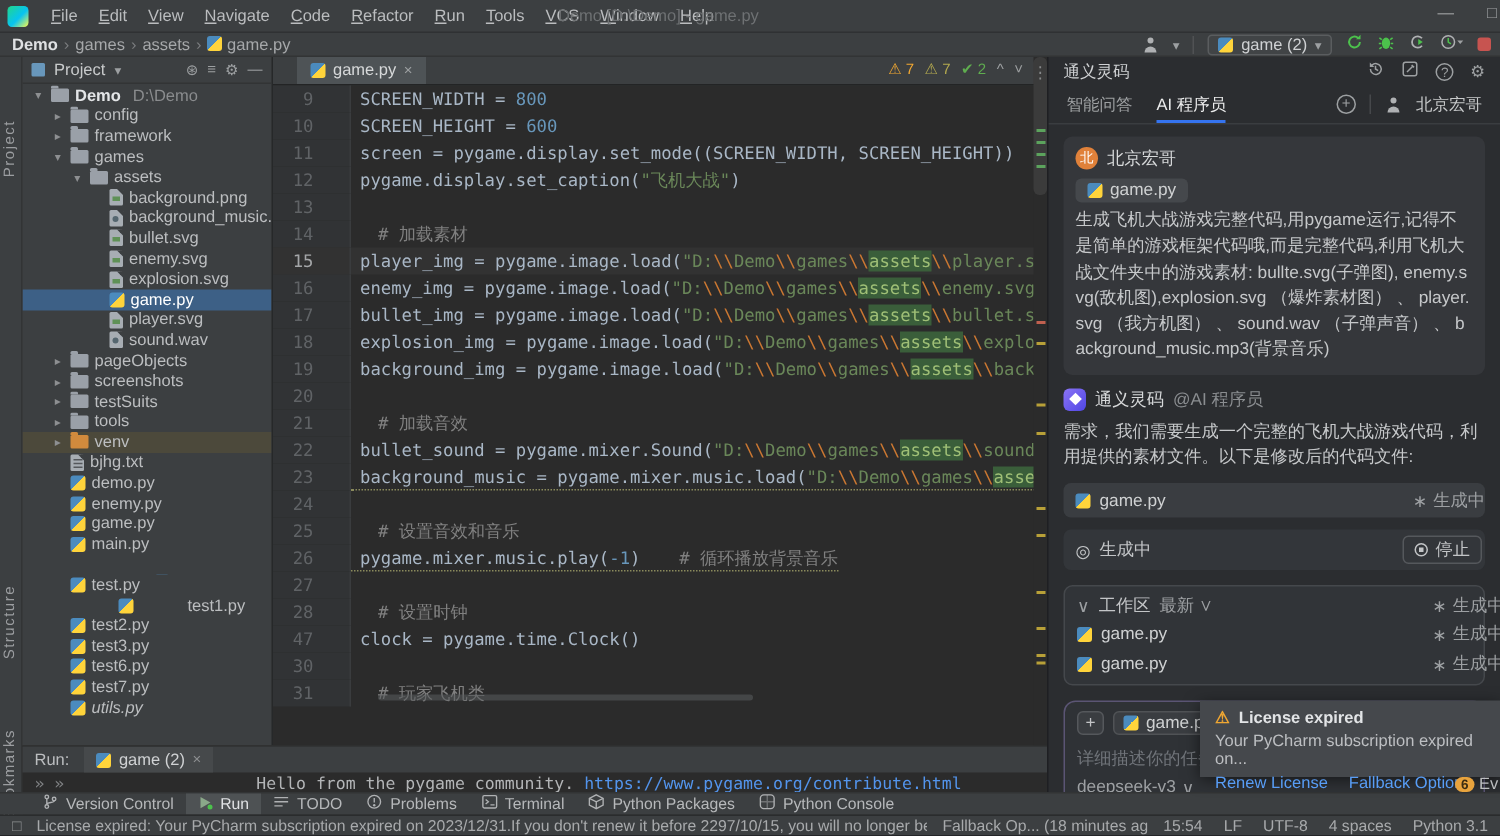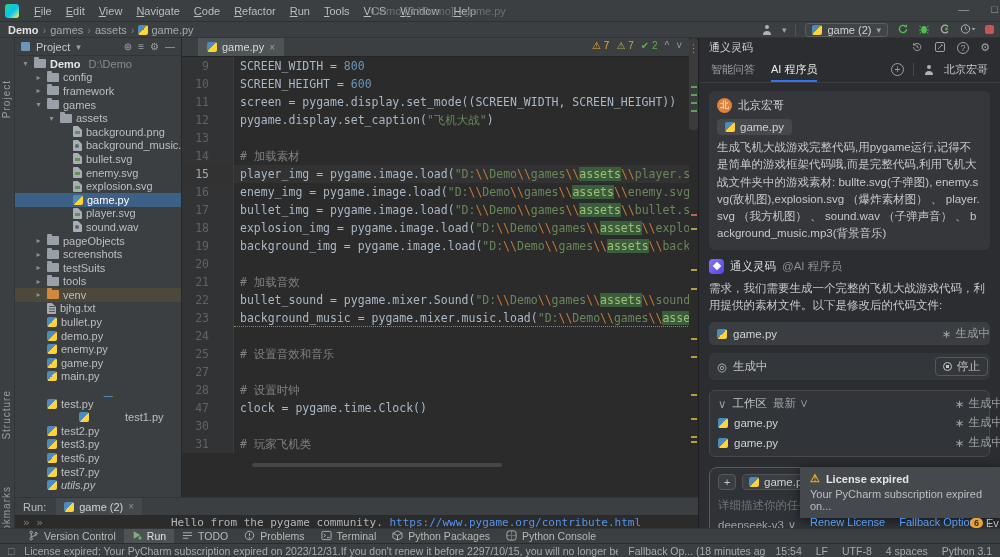--- a/index.html
+++ b/index.html
@@ -67,21 +67,21 @@
   .etab{display:flex;align-items:center;gap:5px;background:#4e5356;padding:0 9px;margin-left:16px;color:#d7d9da;}
   .etab .x{color:#9da0a2;font-size:10px;}
   .code{position:absolute;left:0;top:19px;right:0;bottom:0;font-family:"DejaVu Sans Mono",monospace;
         font-size:11.5px;line-height:18px;}
   .cline{position:relative;height:18px;display:flex;white-space:pre;}
   .cline.cur{background:#323232;}
   .lno{flex:0 0 52px;text-align:right;padding-right:24px;color:#606366;background:#313335;border-right:1px solid #3a3c3e;}
   .cline.cur .lno{background:#323232;color:#a4a6a8;}
   .lcode{padding-left:6px;}
   .tk-p{color:#a9b7c6;} .tk-n{color:#6897bb;} .tk-s{color:#6a8759;} .tk-e{color:#cc7832;}
-  .tk-h{color:#9fbf76;background:#3a5e3a;} .tk-c{color:#808080;}
+  .tk-h{color:#9fbf76;background:#3a5e3a;} .tk-c{color:#808080;margin-left:12px;}
   .wavy{border-bottom:1px dotted #8a8a5c;}
   .inspect{position:absolute;top:2px;right:16px;display:flex;gap:7px;align-items:center;font-size:10px;font-family:"Liberation Sans",sans-serif;}
   .insp-warn{color:#f0a732;} .insp-weak{color:#b3a94f;} .insp-ok{color:#5fad4f;} .insp-nav{color:#9da0a2;}
   .estripe{position:absolute;right:0;top:0;width:9px;bottom:0;background:#2b2b2b;}
   .tick{position:absolute;right:1px;width:6px;height:2px;}
   .tick.g{background:#4f9c50;} .tick.y{background:#b8a038;} .tick.r{background:#c0604f;}
   .sthumb{position:absolute;right:0;top:0;width:9px;height:92px;background:rgba(255,255,255,.08);border-radius:4px;}
   .hscroll{position:absolute;left:70px;bottom:30px;width:250px;height:4px;background:#5a5d5f;opacity:.55;border-radius:2px;}
   .splitter-dots{position:absolute;left:688px;top:42px;color:#87898b;z-index:3;}
 
@@ -320,25 +320,20 @@
           <span>venv</span>
         </div>
         <div class="trow" style="padding-left: 19px;">
           <span class="arrow"></span>
           <span class="ic-file txt"></span>
           <span>bjhg.txt</span>
         </div>
         <div class="trow" style="padding-left: 19px;">
           <span class="arrow"></span>
           <span class="ic-py"></span>
-          <span>bullet.py</span>
-        </div>
-        <div class="trow" style="padding-left: 19px;">
-          <span class="arrow"></span>
-          <span class="ic-py"></span>
           <span>demo.py</span>
         </div>
         <div class="trow" style="padding-left: 19px;">
           <span class="arrow"></span>
           <span class="ic-py"></span>
           <span>enemy.py</span>
         </div>
         <div class="trow" style="padding-left: 19px;">
           <span class="arrow"></span>
           <span class="ic-py"></span>
@@ -411,20 +406,21 @@
         <div class="cline"><span class="lno">16</span><span class="lcode"><span class="tk-p">enemy_img = pygame.image.load(</span><span class="tk-s">"D:</span><span class="tk-e">\\</span><span class="tk-s">Demo</span><span class="tk-e">\\</span><span class="tk-s">games</span><span class="tk-e">\\</span><span class="tk-h">assets</span><span class="tk-e">\\</span><span class="tk-s">enemy.svg"</span><span class="tk-p">).c</span></span></div>
         <div class="cline"><span class="lno">17</span><span class="lcode"><span class="tk-p">bullet_img = pygame.image.load(</span><span class="tk-s">"D:</span><span class="tk-e">\\</span><span class="tk-s">Demo</span><span class="tk-e">\\</span><span class="tk-s">games</span><span class="tk-e">\\</span><span class="tk-h">assets</span><span class="tk-e">\\</span><span class="tk-s">bullet.svg"</span></span></div>
         <div class="cline"><span class="lno">18</span><span class="lcode"><span class="tk-p">explosion_img = pygame.image.load(</span><span class="tk-s">"D:</span><span class="tk-e">\\</span><span class="tk-s">Demo</span><span class="tk-e">\\</span><span class="tk-s">games</span><span class="tk-e">\\</span><span class="tk-h">assets</span><span class="tk-e">\\</span><span class="tk-s">explosio</span></span></div>
         <div class="cline"><span class="lno">19</span><span class="lcode"><span class="tk-p">background_img = pygame.image.load(</span><span class="tk-s">"D:</span><span class="tk-e">\\</span><span class="tk-s">Demo</span><span class="tk-e">\\</span><span class="tk-s">games</span><span class="tk-e">\\</span><span class="tk-h">assets</span><span class="tk-e">\\</span><span class="tk-s">backgrou</span></span></div>
         <div class="cline"><span class="lno">20</span><span class="lcode"></span></div>
         <div class="cline"><span class="lno">21</span><span class="lcode"><span class="tk-c"># 加载音效</span></span></div>
         <div class="cline"><span class="lno">22</span><span class="lcode"><span class="tk-p">bullet_sound = pygame.mixer.Sound(</span><span class="tk-s">"D:</span><span class="tk-e">\\</span><span class="tk-s">Demo</span><span class="tk-e">\\</span><span class="tk-s">games</span><span class="tk-e">\\</span><span class="tk-h">assets</span><span class="tk-e">\\</span><span class="tk-s">sound.wav</span></span></div>
         <div class="cline"><span class="lno">23</span><span class="lcode wavy"><span class="tk-p">background_music = pygame.mixer.music.load(</span><span class="tk-s">"D:</span><span class="tk-e">\\</span><span class="tk-s">Demo</span><span class="tk-e">\\</span><span class="tk-s">games</span><span class="tk-e">\\</span><span class="tk-h">assets</span></span></div>
         <div class="cline"><span class="lno">24</span><span class="lcode"></span></div>
         <div class="cline"><span class="lno">25</span><span class="lcode"><span class="tk-c"># 设置音效和音乐</span></span></div>
+        <div class="cline"><span class="lno">26</span><span class="lcode wavy"><span class="tk-p">pygame.mixer.music.play(</span><span class="tk-n">-1</span><span class="tk-p">)  </span><span class="tk-c"># 循环播放背景音乐</span></span></div>
         <div class="cline"><span class="lno">27</span><span class="lcode"></span></div>
         <div class="cline"><span class="lno">28</span><span class="lcode"><span class="tk-c"># 设置时钟</span></span></div>
         <div class="cline"><span class="lno">47</span><span class="lcode"><span class="tk-p">clock = pygame.time.Clock()</span></span></div>
         <div class="cline"><span class="lno">30</span><span class="lcode"></span></div>
         <div class="cline"><span class="lno">31</span><span class="lcode"><span class="tk-c"># 玩家飞机类</span></span></div>
       </div>
     <div class="inspect">
       <span class="insp-warn"><span>⚠</span> <span>7</span></span>
       <span class="insp-weak"><span>⚠</span> <span>7</span></span>
       <span class="insp-ok"><span>✔</span> <span>2</span></span>

